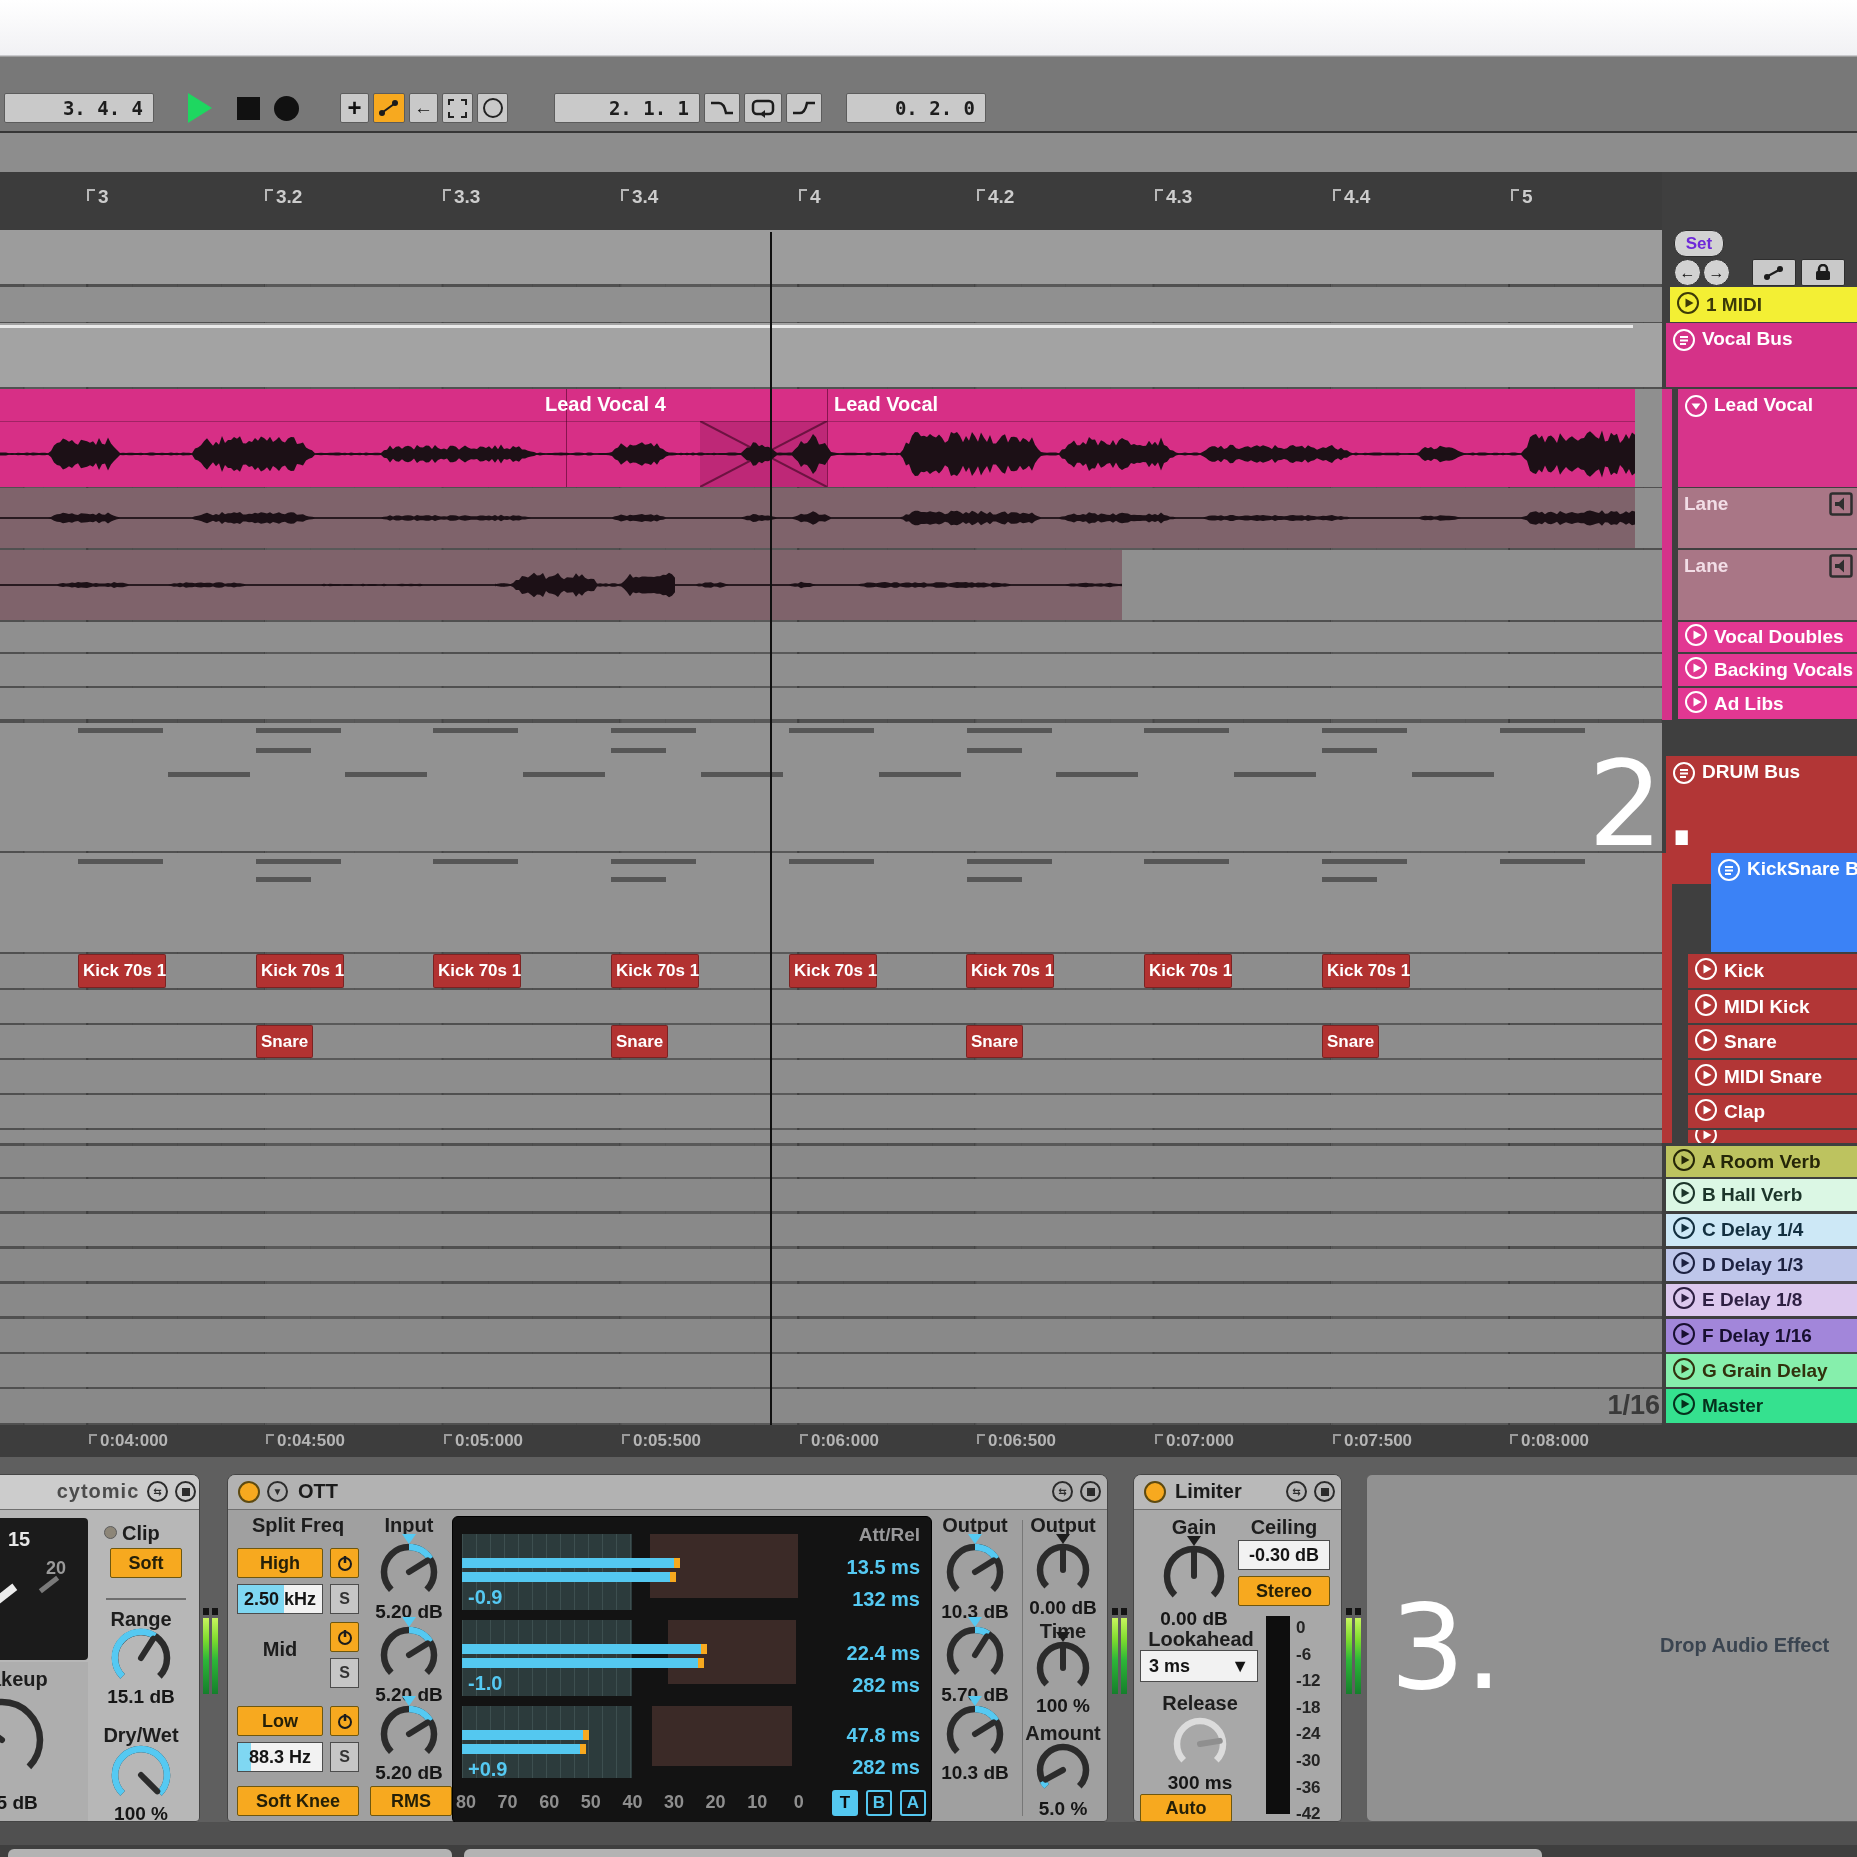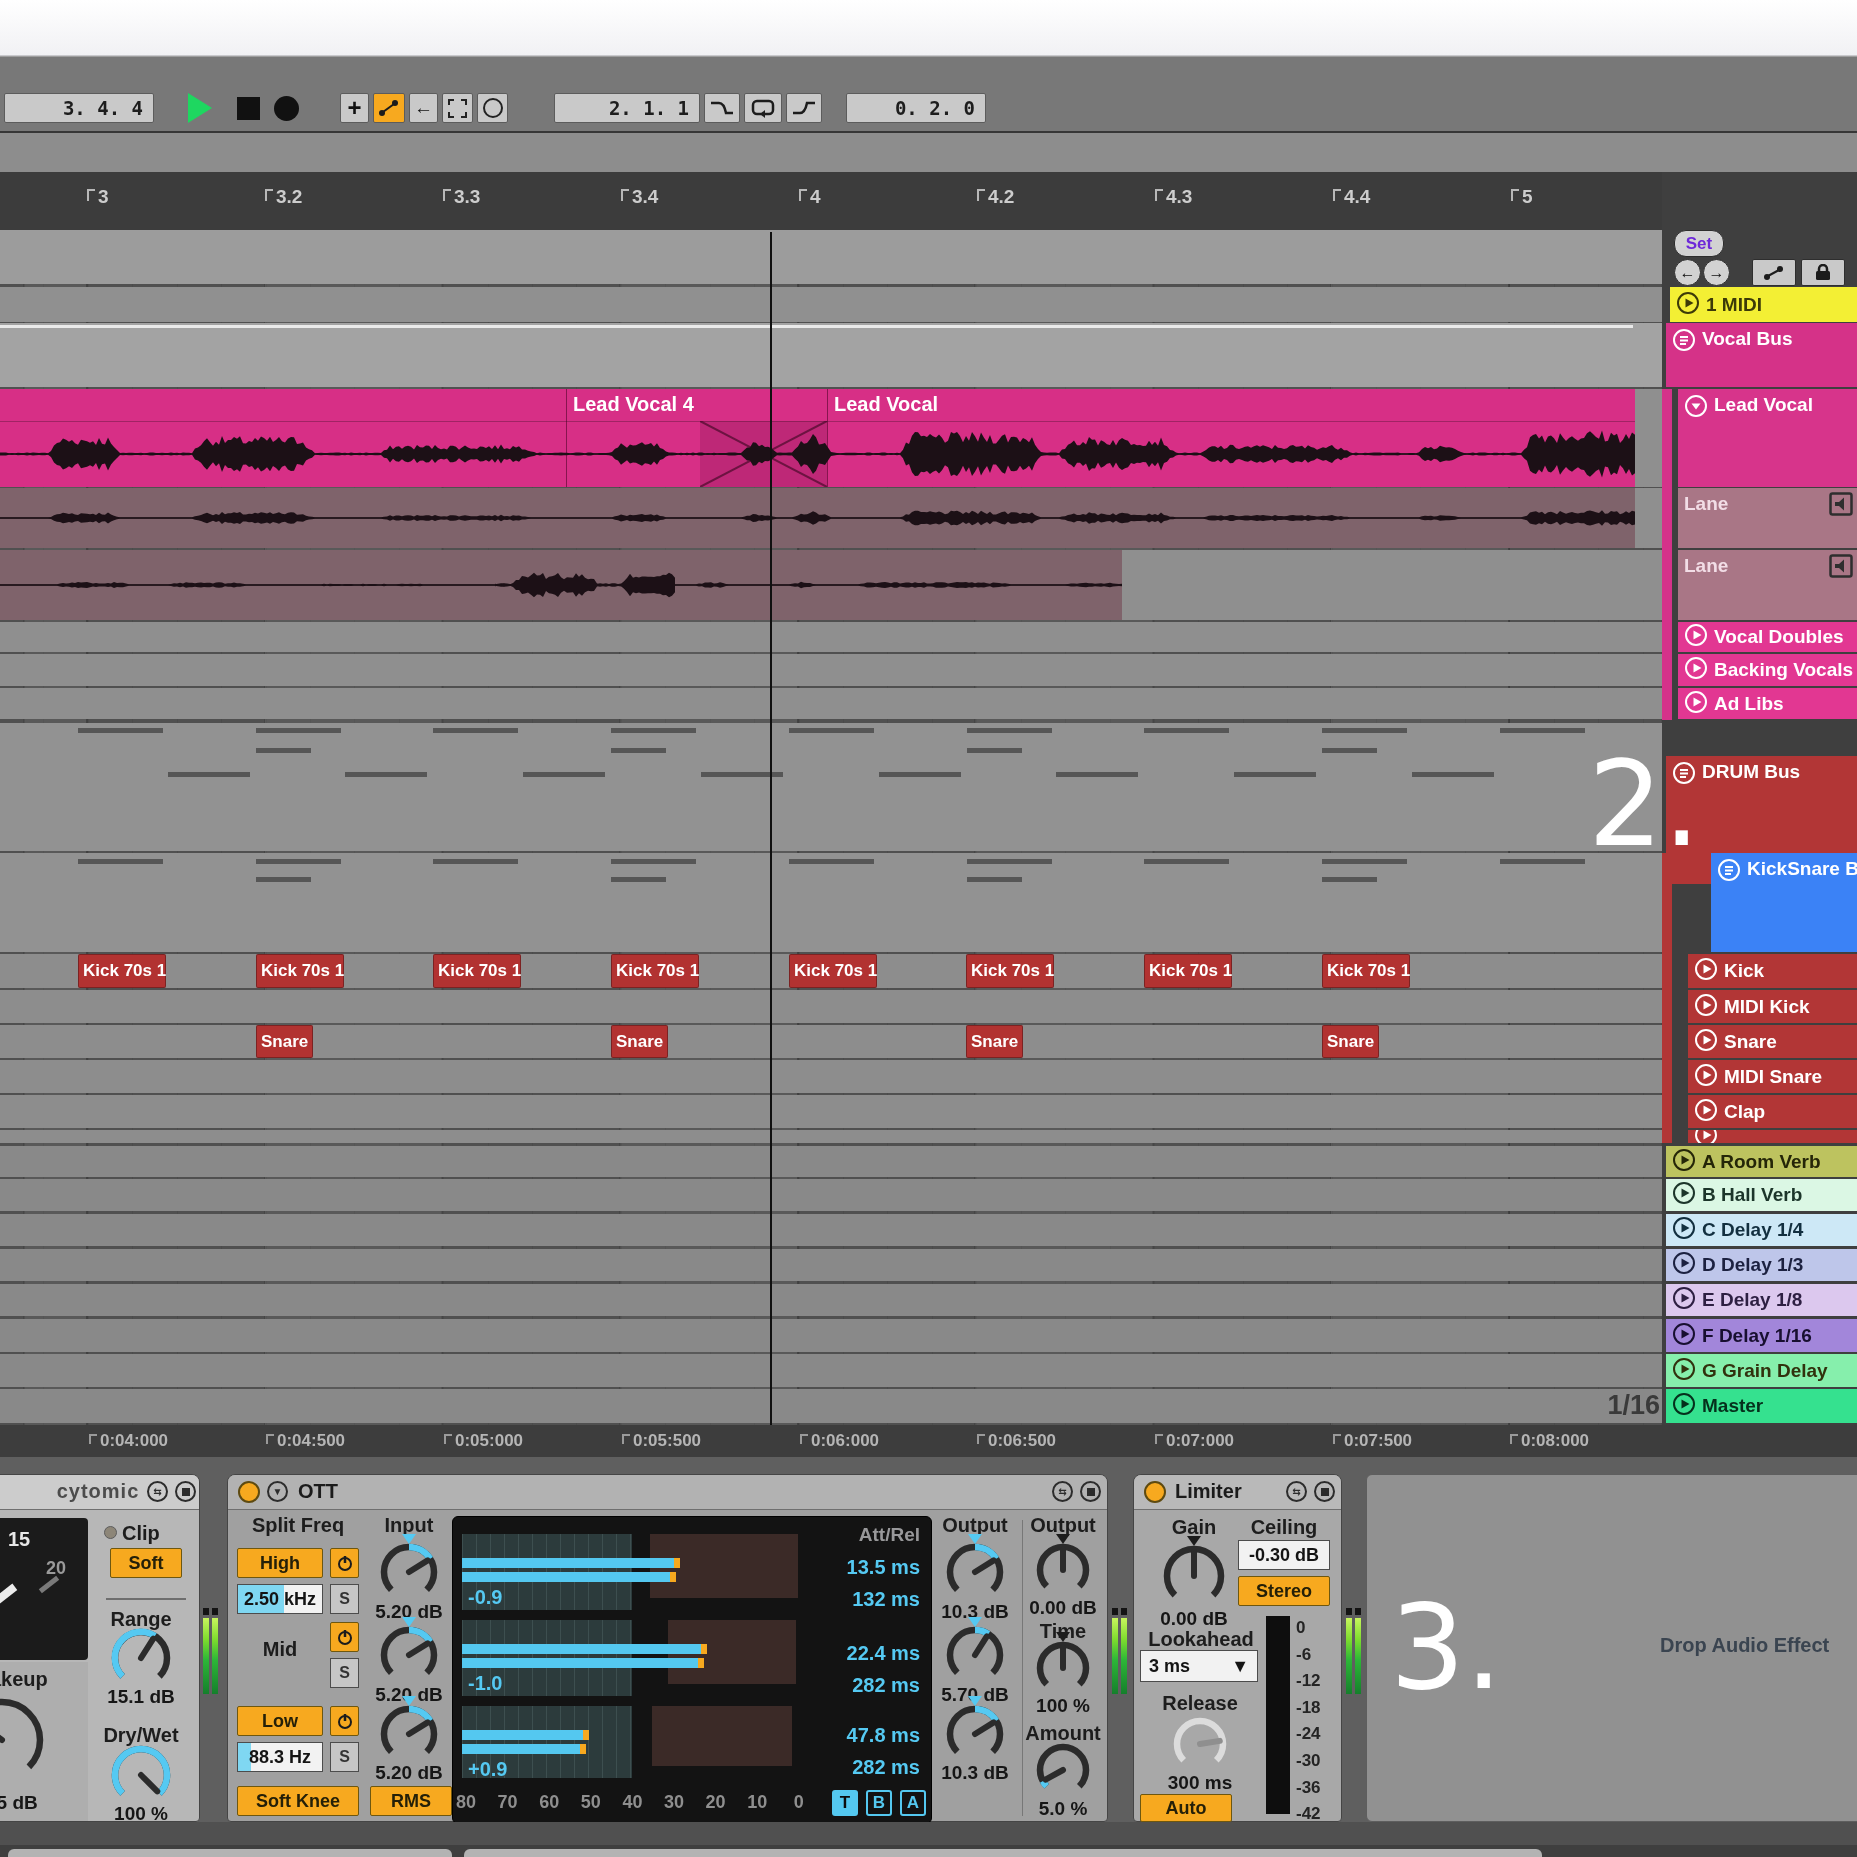--- a/index.html
+++ b/index.html
@@ -164,21 +164,21 @@
       <div class="abs lane" style="top: 1319px; height: 33px; background: rgb(137, 137, 137); z-index: 1;"></div>
       <div class="abs lane" style="top: 1354px; height: 33px; background: rgb(137, 137, 137); z-index: 1;"></div>
       <div class="abs lane" style="top: 1389px; height: 34px; background: rgb(137, 137, 137); z-index: 1;"></div>
     </div>
   <div class="abs" style="left:0;top:325px;width:1633px;height:3px;background:#eaeaea;z-index:3;"></div>
 
   <div id="clips">
       <div class="abs" style="left: 0px; top: 389px; width: 1635px; height: 98px; background: rgb(215, 47, 134); z-index: 2;">
         <div class="abs" style="left: 0px; top: 0px; width: 100%; height: 32px; border-bottom: 1px solid rgba(0, 0, 0, 0.25);"></div>
         <div class="abs" style="left: 566px; top: 0px; width: 1px; height: 98px; background: rgba(70, 0, 35, 0.55);"></div>
-        <div class="clip-label" style="left: 573px; top: 4px;">Lead Vocal 4</div>
+        <div class="clip-label" style="left: 545px; top: 4px;">Lead Vocal 4</div>
         <div class="abs" style="left: 827px; top: 0px; width: 1px; height: 98px; background: rgba(70, 0, 35, 0.55);"></div>
         <div class="clip-label" style="left: 834px; top: 4px;">Lead Vocal</div>
         <div class="abs" style="left: 700px; top: 32px; width: 127px; height: 66px; background: rgba(40, 0, 25, 0.14);"></div>
         <svg class="abs" style="left:700px;top:32px;z-index:3;" width="127" height="66">
  <line x1="0" y1="0" x2="127" y2="66" stroke="rgba(55,5,30,.6)" stroke-width="2"></line>
  <line x1="0" y1="66" x2="127" y2="0" stroke="rgba(55,5,30,.6)" stroke-width="2"></line>
         </svg>
       </div>
       <div class="abs" style="left: 0px; top: 488px; width: 1635px; height: 60px; background: rgb(127, 99, 107); z-index: 2;"></div>
       <div class="abs" style="left: 0px; top: 550px; width: 1122px; height: 70px; background: rgb(127, 99, 107); z-index: 2;"></div>

